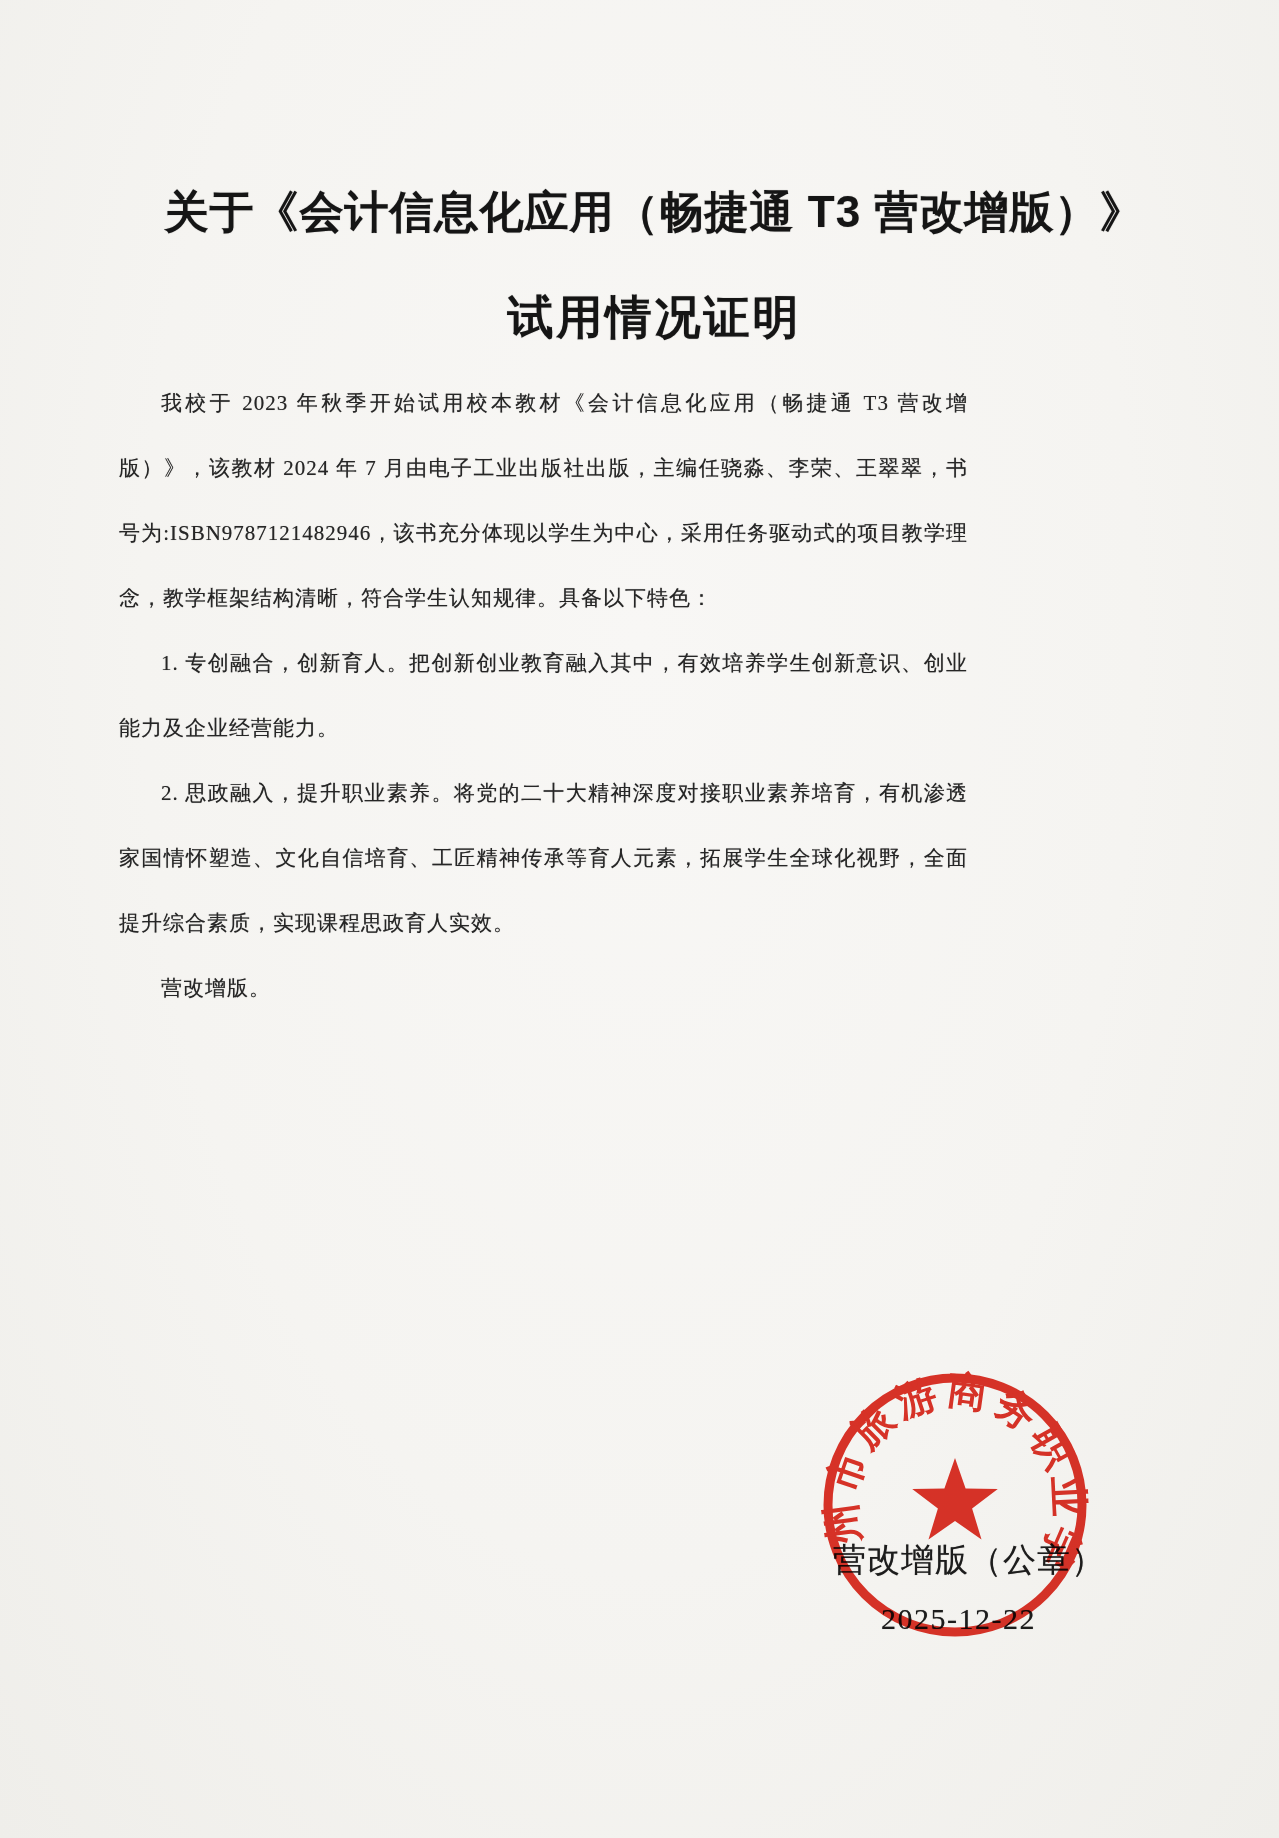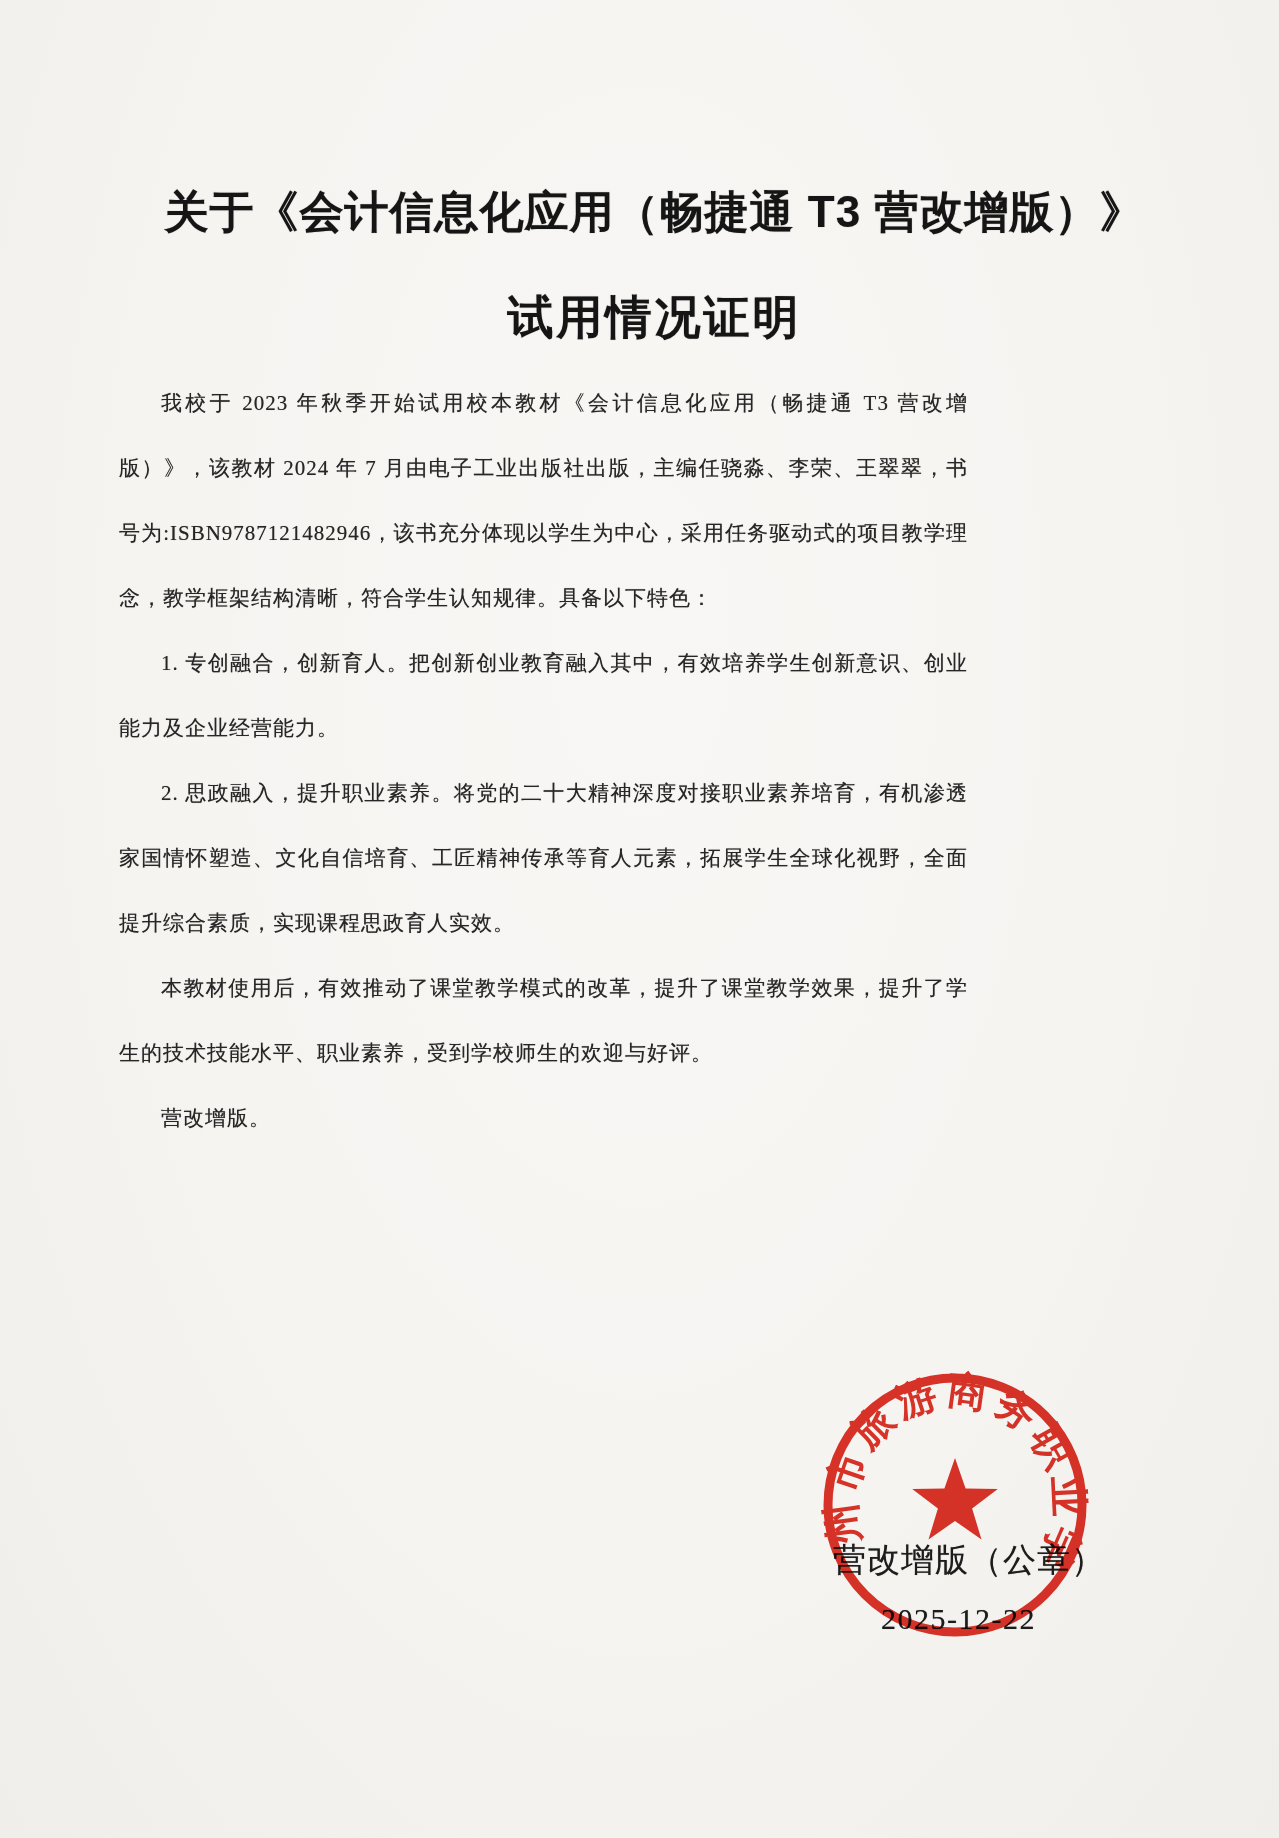--- a/index.html
+++ b/index.html
@@ -89,21 +89,20 @@
 <div class="page">
 
   <h1 class="title title-l1">关于《会计信息化应用（畅捷通 T3 营改增版）》</h1>
 
   <h1 class="title title-l2">试用情况证明</h1>
 
   <div class="doc-body">
     <p>我校于 2023 年秋季开始试用校本教材《会计信息化应用（畅捷通 T3 营改增版）》，该教材 2024 年 7 月由电子工业出版社出版，主编任骁淼、李荣、王翠翠，书号为:ISBN9787121482946，该书充分体现以学生为中心，采用任务驱动式的项目教学理念，教学框架结构清晰，符合学生认知规律。具备以下特色：</p>
     <p>1. 专创融合，创新育人。把创新创业教育融入其中，有效培养学生创新意识、创业能力及企业经营能力。</p>
     <p>2. 思政融入，提升职业素养。将党的二十大精神深度对接职业素养培育，有机渗透家国情怀塑造、文化自信培育、工匠精神传承等育人元素，拓展学生全球化视野，全面提升综合素质，实现课程思政育人实效。</p>
-    <p>本教材使用后，有效推动了课堂教学模式的改革，提升了课堂教学效果，提升了学生的技术技能水平、职业素养，受到学校师生的欢迎与好评。</p>
     <p>营改增版。</p>
   </div>
 
   <svg class="seal" viewBox="-150 -150 300 300" xmlns="http://www.w3.org/2000/svg">
     <circle class="ring" cx="0" cy="0" r="127"></circle>
     <g transform="rotate(8)">
       <path id="seal-arc-path" d="M -86.6 50 A 100 100 0 1 1 86.6 50" fill="none"></path>
       <text class="arc-text">
         <textPath href="#seal-arc-path" startOffset="2">州市旅游商务职业学</textPath>
       </text>

